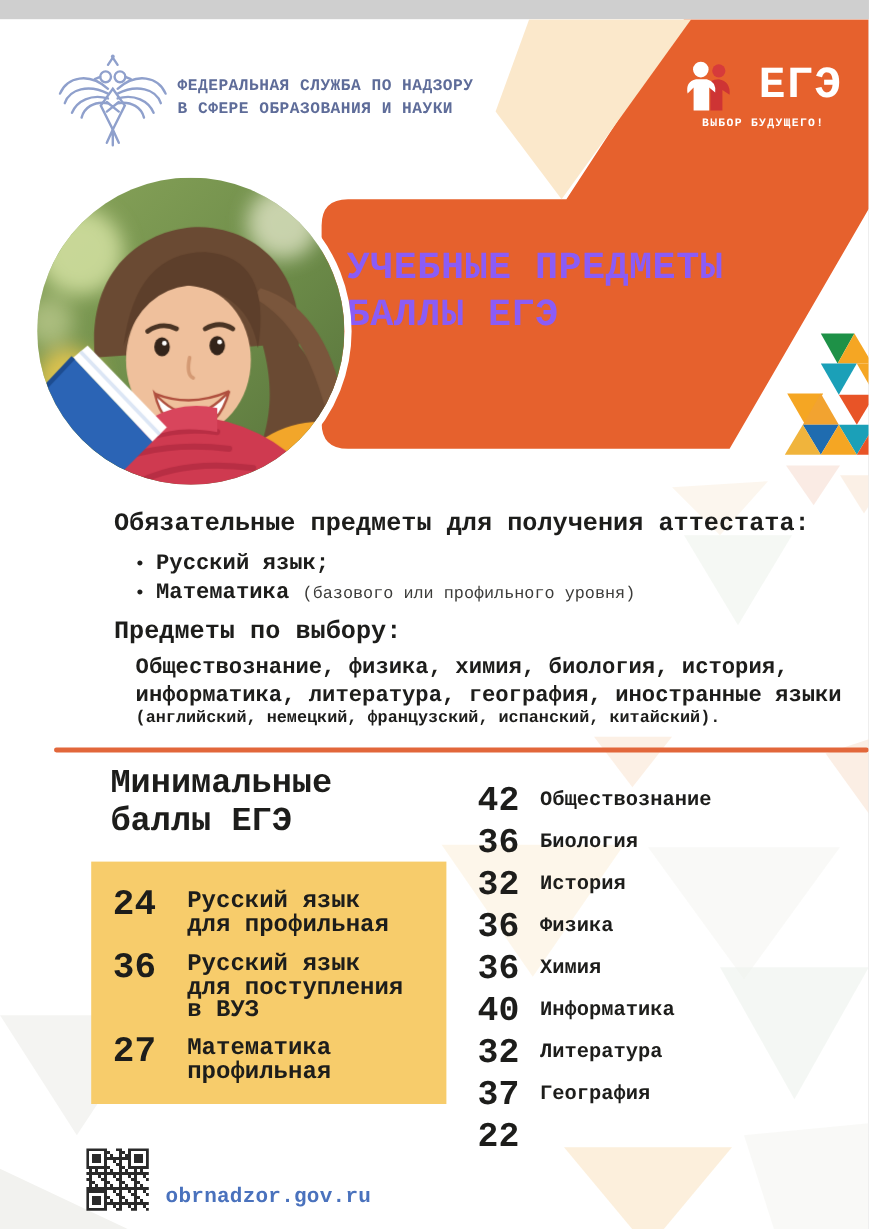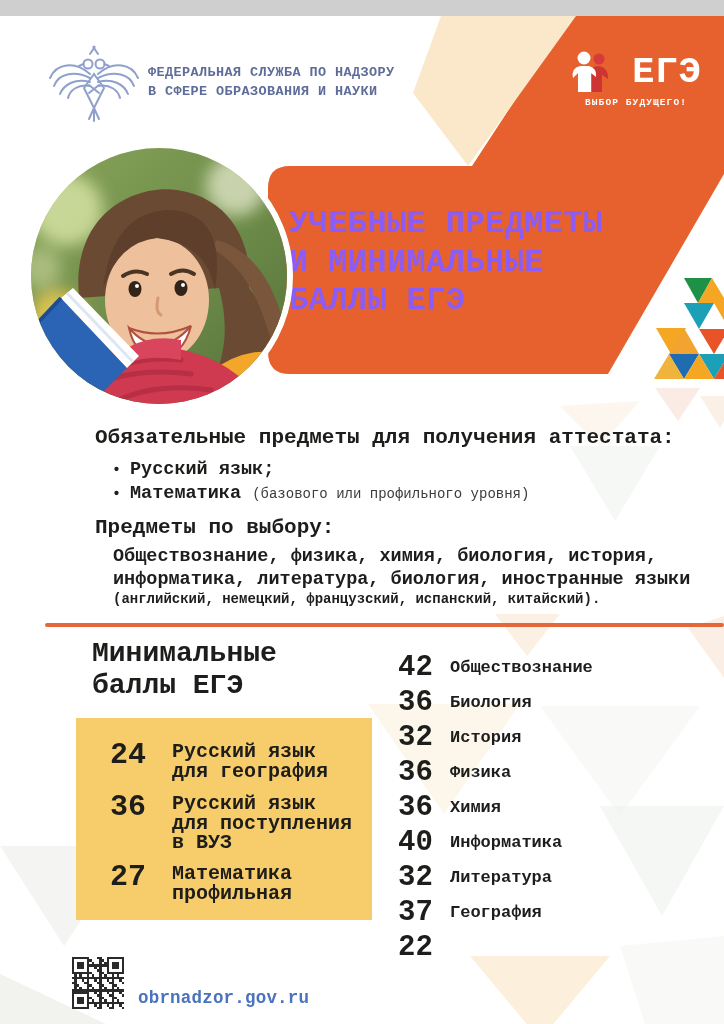--- a/index.html
+++ b/index.html
@@ -37,21 +37,21 @@
   .note{font-size:14px;font-weight:500;color:#3c3c3a;}
   .sec2-h{left:95px;top:500px;}
   .sec2-p{left:113px;top:530px;font-size:18.5px;font-weight:700;line-height:22.5px;}
   .sec2-small{font-size:14px;font-weight:600;line-height:17px;}
 
   .divider{left:45px;top:607px;width:679px;height:4px;background:#e2673b;border-radius:2px;}
 
   .min-h{left:92px;top:622px;font-size:28px;line-height:32px;font-weight:800;}
 
   .ybox{left:76px;top:702px;width:296px;height:202px;background:#f7cc6b;z-index:2;}
-  .ybox-row{position:absolute;left:34px;display:flex;gap:20px;}
+  .ybox-row{position:absolute;left:18px;display:flex;gap:20px;}
   .ybox-score{font-size:30px;font-weight:800;line-height:30px;min-width:42px;}
   .ybox-label{font-size:20px;font-weight:800;line-height:19.5px;padding-top:2px;}
   .ybox-label div:empty{display:none;}
 
   .score-list{left:398px;top:634px;width:320px;}
   .score-row{display:flex;align-items:center;height:35px;}
   .score-num{font-size:29px;font-weight:800;width:52px;}
   .score-sub{font-size:17px;font-weight:800;}
 
   .qr{left:72px;top:941px;width:52px;height:52px;}
@@ -142,21 +142,20 @@
         <circle cx="14" cy="8" r="6.5" fill="#ffffff"></circle>
         <path d="M3,28 Q1,18 10,16 L19,16 Q27,18 26,27 L21,23 L21,42 L8,42 L8,23 Z" fill="#ffffff"></path>
       </svg>
       <span class="ege-word">ЕГЭ</span>
     </div>
     <div class="ege-slogan">ВЫБОР БУДУЩЕГО!</div>
   </div>
 
   <div class="abs banner-title" style="z-index:2">
     <div>УЧЕБНЫЕ ПРЕДМЕТЫ</div>
-    <div>И МИНИМАЛЬНЫЕ</div>
     <div>БАЛЛЫ ЕГЭ</div>
   </div>
 
   <div class="abs photo">
     <svg width="256" height="256" viewBox="0 0 256 256">
       <defs>
         <linearGradient id="gbg" x1="0" y1="0" x2="1" y2="1">
           <stop offset="0" stop-color="#89a45a"></stop>
             <stop offset="0.55" stop-color="#6d8c49"></stop>
           <stop offset="1" stop-color="#55703a"></stop>
@@ -222,37 +221,37 @@
       <span>
         <span>Математика</span>
         <span class="note">(базового или профильного уровня)</span>
       </span>
     </div>
   </div>
 
   <div class="abs h-bold sec2-h" style="z-index:2">Предметы по выбору:</div>
   <div class="abs sec2-p" style="z-index:2">
     <div>Обществознание, физика, химия, биология, история,</div>
-    <div>информатика, литература, биология, иностранные языки</div>
+    <div>информатика, литература, география, иностранные языки</div>
     <div class="sec2-small">(английский, немецкий, французский, испанский, китайский).</div>
   </div>
 
   <div class="abs divider" style="z-index:1"></div>
 
   <div class="abs min-h" style="z-index:2">
     <div>Минимальные</div>
     <div>баллы ЕГЭ</div>
   </div>
 
   <div class="abs ybox">
     <div class="ybox-row" style="top:22px">
       <span class="ybox-score">24</span>
       <span class="ybox-label">
         <div>Русский язык</div>
-        <div>для география</div>
+        <div>для профильная</div>
 
       </span>
     </div>
     <div class="ybox-row" style="top:74px">
       <span class="ybox-score">36</span>
       <span class="ybox-label">
         <div>Русский язык</div>
         <div>для поступления</div>
         <div>в ВУЗ</div>
       </span>

